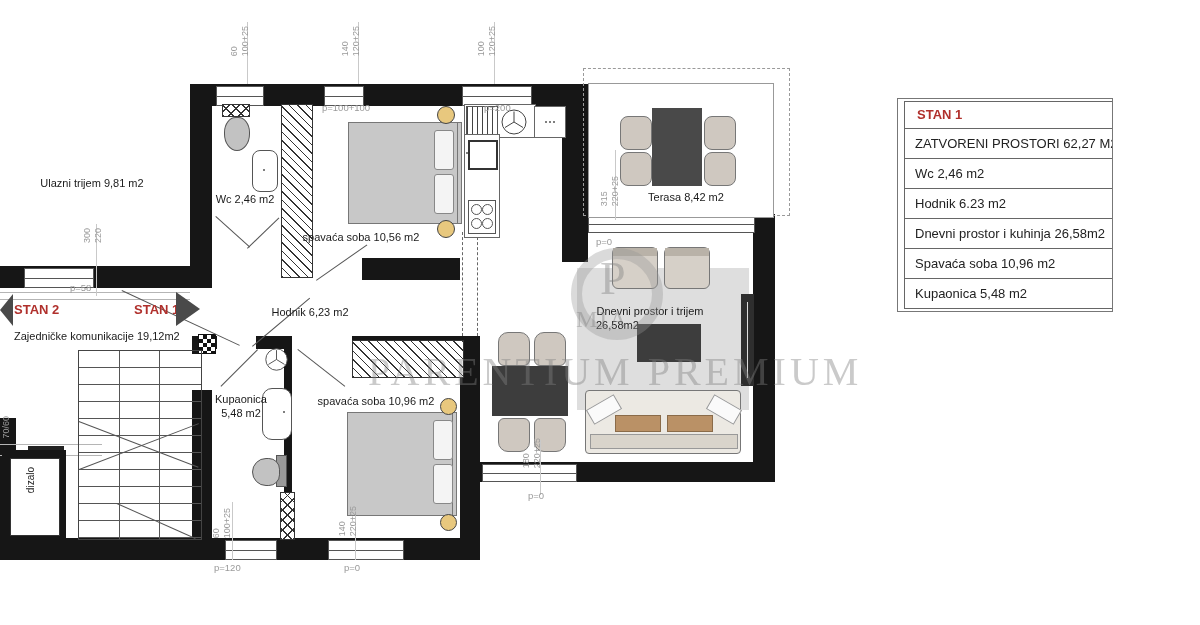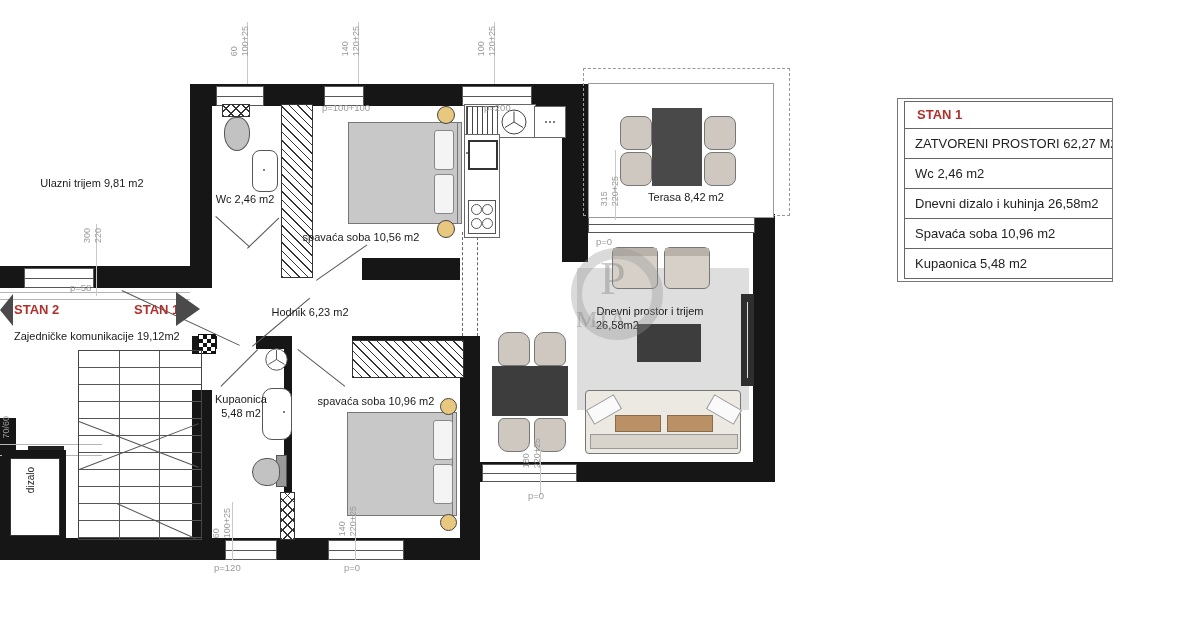--- a/index.html
+++ b/index.html
@@ -269,26 +269,28 @@
   <div class="rlabel" style="left:588px;top:304px;width:124px;z-index:5">
     <div>Dnevni prostor i trijem</div>
     <div style="text-align:left;padding-left:8px">26,58m2</div>
   </div>
 
   <div class="tri-l" style="left:0;top:294px"></div>
   <div class="stan" style="left:14px;top:302px">STAN 2</div>
   <div class="stan" style="left:134px;top:302px">STAN 1</div>
   <div class="tri-r" style="left:176px;top:292px"></div>
 
+  <div class="wm" style="left:368px;top:348px;font-size:40px;letter-spacing:4px;white-space:nowrap">PARENTIUM PREMIUM</div>
   <div class="wm" style="left:571px;top:248px;width:92px;height:92px;border:11px solid rgba(150,150,150,.35);border-radius:50%;box-sizing:border-box"></div>
   <div class="wm" style="left:600px;top:252px;font-size:46px">P</div>
   <div class="wm" style="left:576px;top:306px;font-size:24px;letter-spacing:2px">MIA</div>
 
   <div class="tbl" style="left:897px;top:98px">
     <div class="trow title">STAN 1</div>
     <div class="trow">ZATVORENI PROSTORI 62,27 M2</div>
     <div class="trow">Wc 2,46 m2</div>
-    <div class="trow">Dnevni dizalo i kuhinja 26,58m2</div>
+    <div class="trow">Hodnik 6.23 m2</div>
+    <div class="trow">Dnevni prostor i kuhinja 26,58m2</div>
     <div class="trow">Spavaća soba 10,96 m2</div>
     <div class="trow">Kupaonica 5,48 m2</div>
   </div>
 
 </div>
 
 </body></html>

